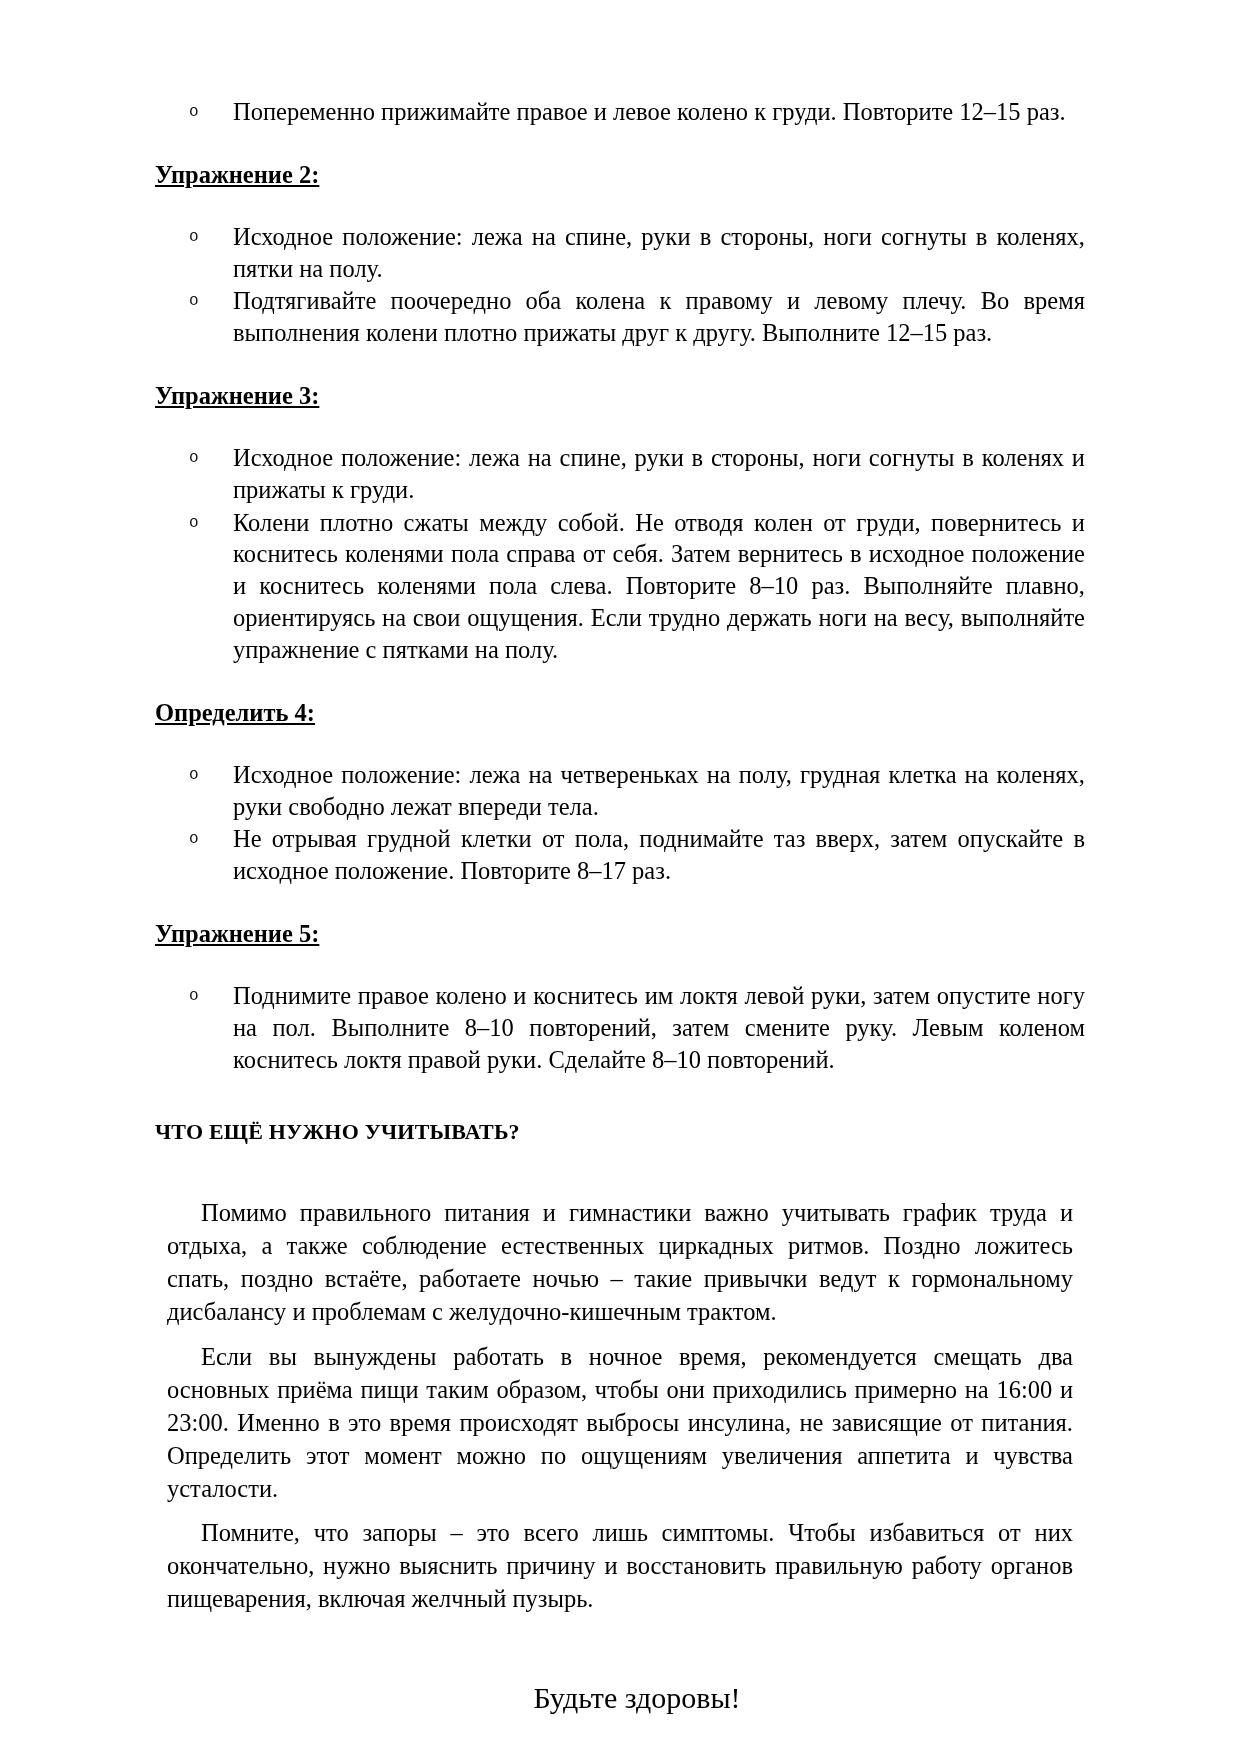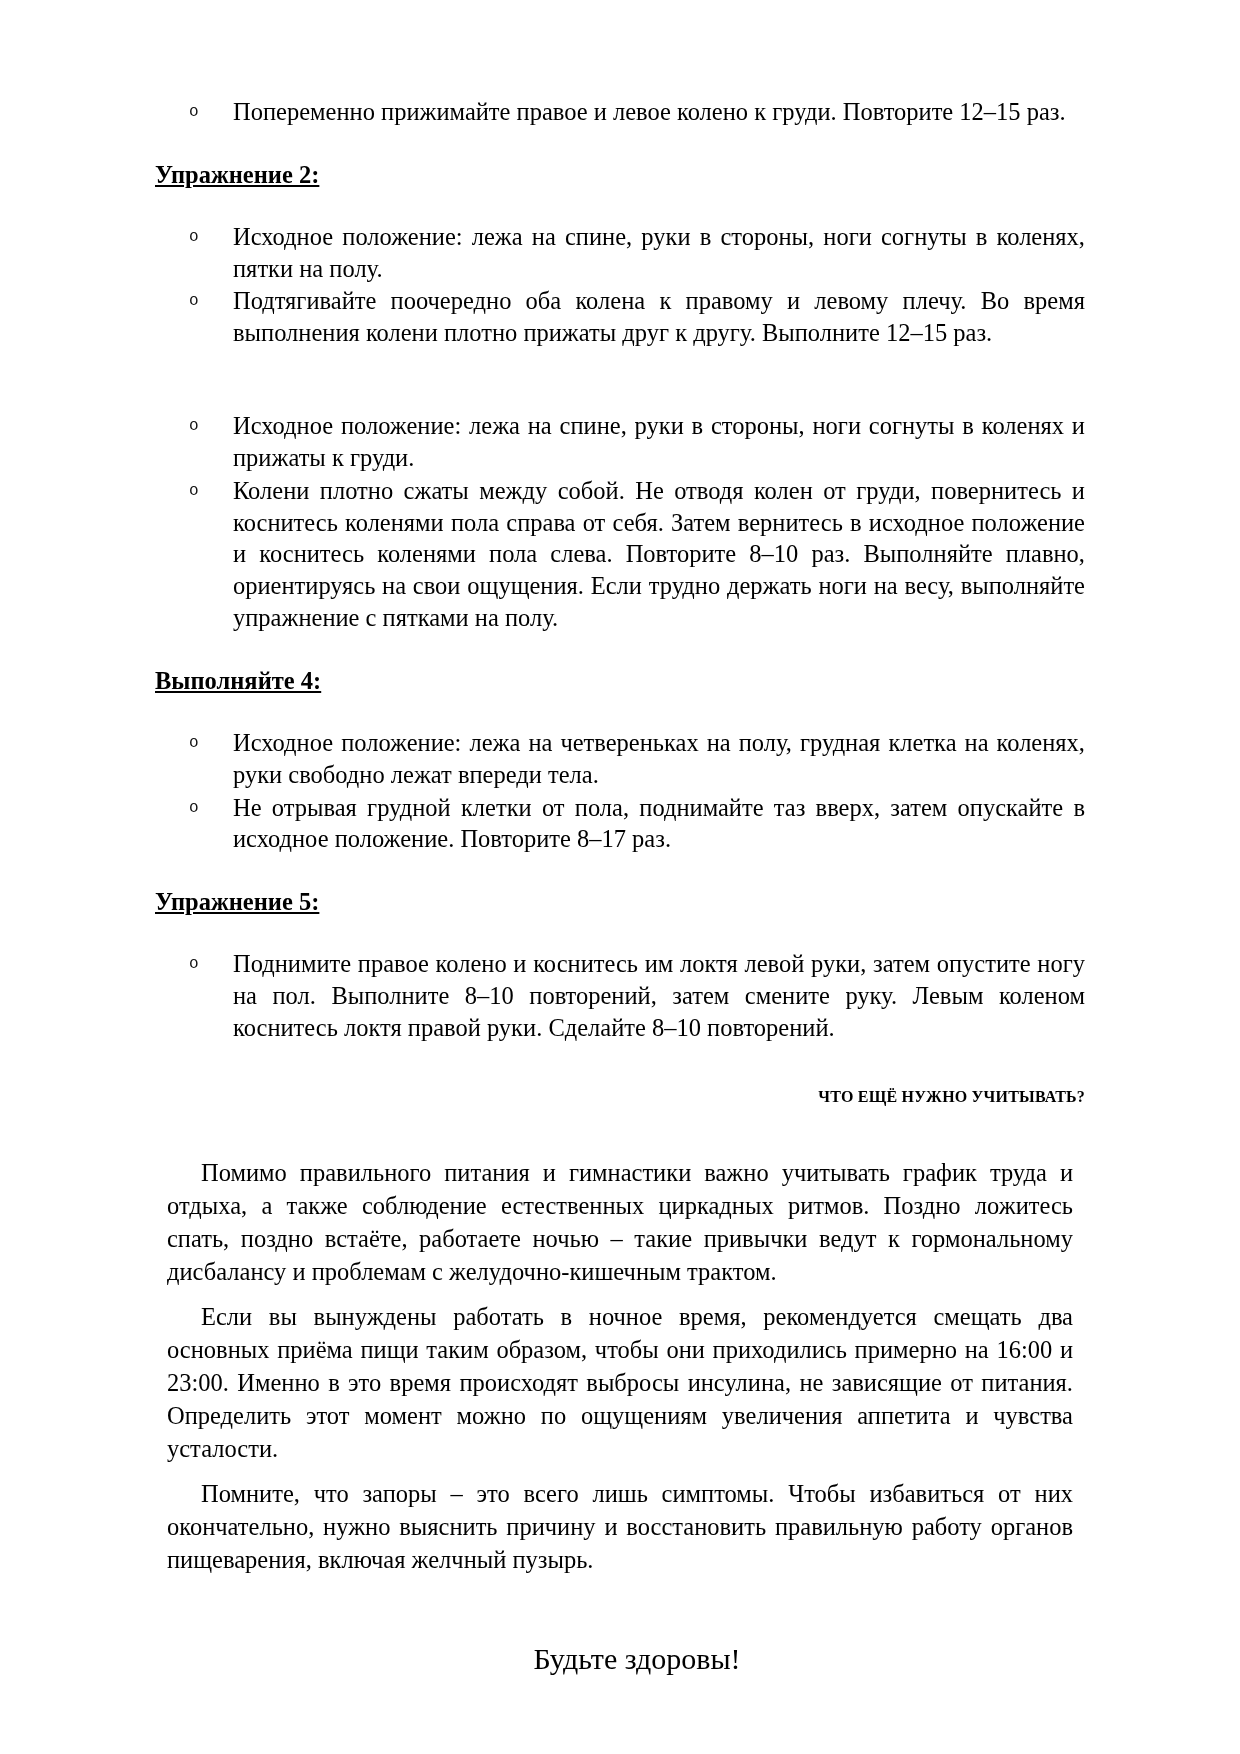--- a/index.html
+++ b/index.html
@@ -60,23 +60,23 @@
     text-align: left;
     text-decoration: underline;
   }
 
   
   .gap-before-heading { height: 30px; }
   .gap-after-heading  { height: 30px; }
 
   
   .section-title {
-    font-size: 16px;
+    font-size: 22px;
     font-weight: bold;
-    text-align: right;
+    text-align: left;
     margin: 0;
     line-height: 1.3;
     letter-spacing: 0.2px;
   }
   .gap-before-title { height: 42px; }
   .gap-after-title  { height: 38px; }
 
   
   p.body {
     font-size: 24.5px;
@@ -108,28 +108,29 @@
 
     <div class="gap-before-heading"></div>
     <h2 class="ex-heading">Упражнение 2:</h2>
     <div class="gap-after-heading"></div>
     <ul class="bullets">
       <li>Исходное положение: лежа на спине, руки в стороны, ноги согнуты в коленях, пятки на полу.</li>
       <li>Подтягивайте поочередно оба колена к правому и левому плечу. Во время выполнения колени плотно прижаты друг к другу. Выполните 12–15 раз.</li>
     </ul>
 
     <div class="gap-before-heading"></div>
+    <h2 class="ex-heading">Упражнение 3:</h2>
     <div class="gap-after-heading"></div>
     <ul class="bullets">
       <li>Исходное положение: лежа на спине, руки в стороны, ноги согнуты в коленях и прижаты к груди.</li>
       <li>Колени плотно сжаты между собой. Не отводя колен от груди, повернитесь и коснитесь коленями пола справа от себя. Затем вернитесь в исходное положение и коснитесь коленями пола слева. Повторите 8–10 раз. Выполняйте плавно, ориентируясь на свои ощущения. Если трудно держать ноги на весу, выполняйте упражнение с пятками на полу.</li>
     </ul>
 
     <div class="gap-before-heading"></div>
-    <h2 class="ex-heading">Выполняйте 4:</h2>
+    <h2 class="ex-heading">Определить 4:</h2>
     <div class="gap-after-heading"></div>
     <ul class="bullets">
       <li>Исходное положение: лежа на четвереньках на полу, грудная клетка на коленях, руки свободно лежат впереди тела.</li>
       <li>Не отрывая грудной клетки от пола, поднимайте таз вверх, затем опускайте в исходное положение. Повторите 8–17 раз.</li>
     </ul>
 
     <div class="gap-before-heading"></div>
     <h2 class="ex-heading">Упражнение 5:</h2>
     <div class="gap-after-heading"></div>
     <ul class="bullets">

